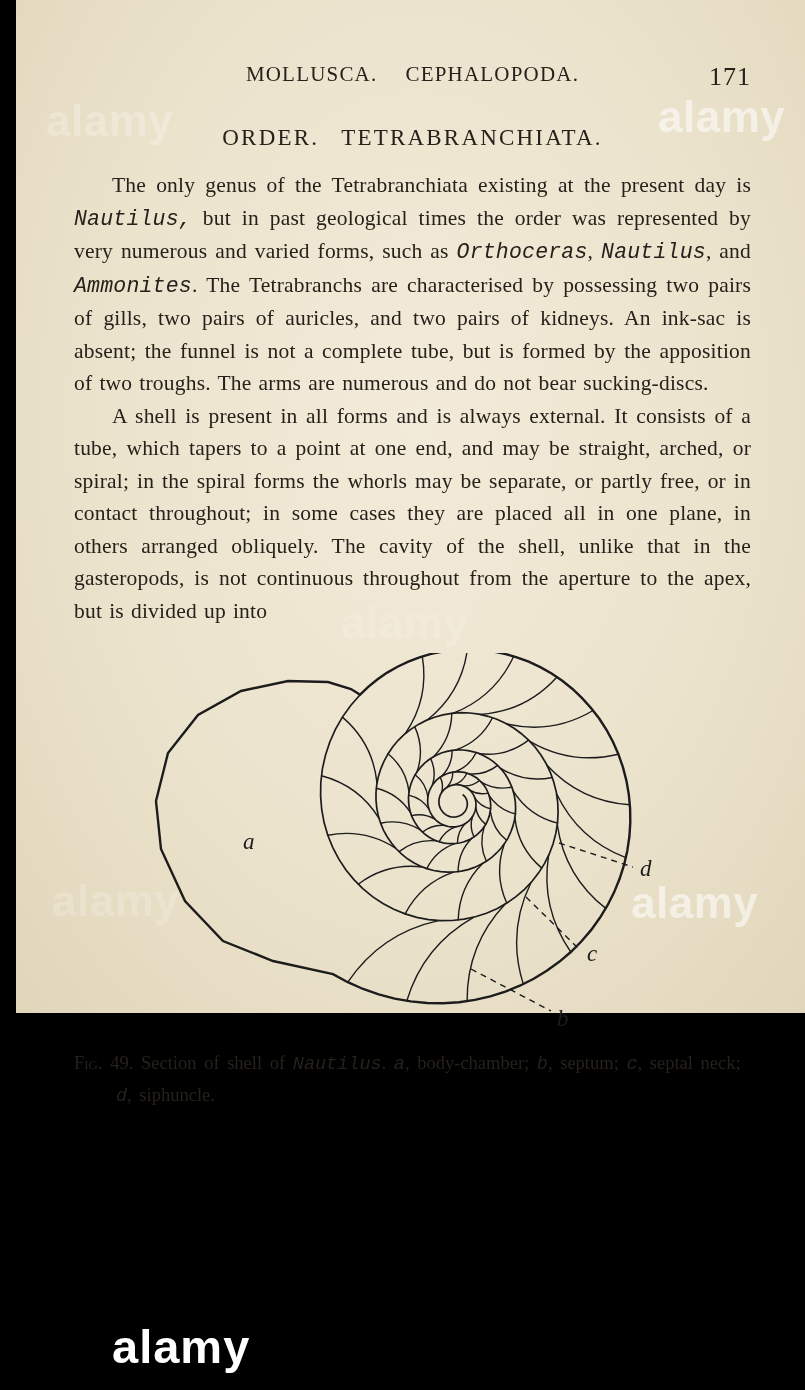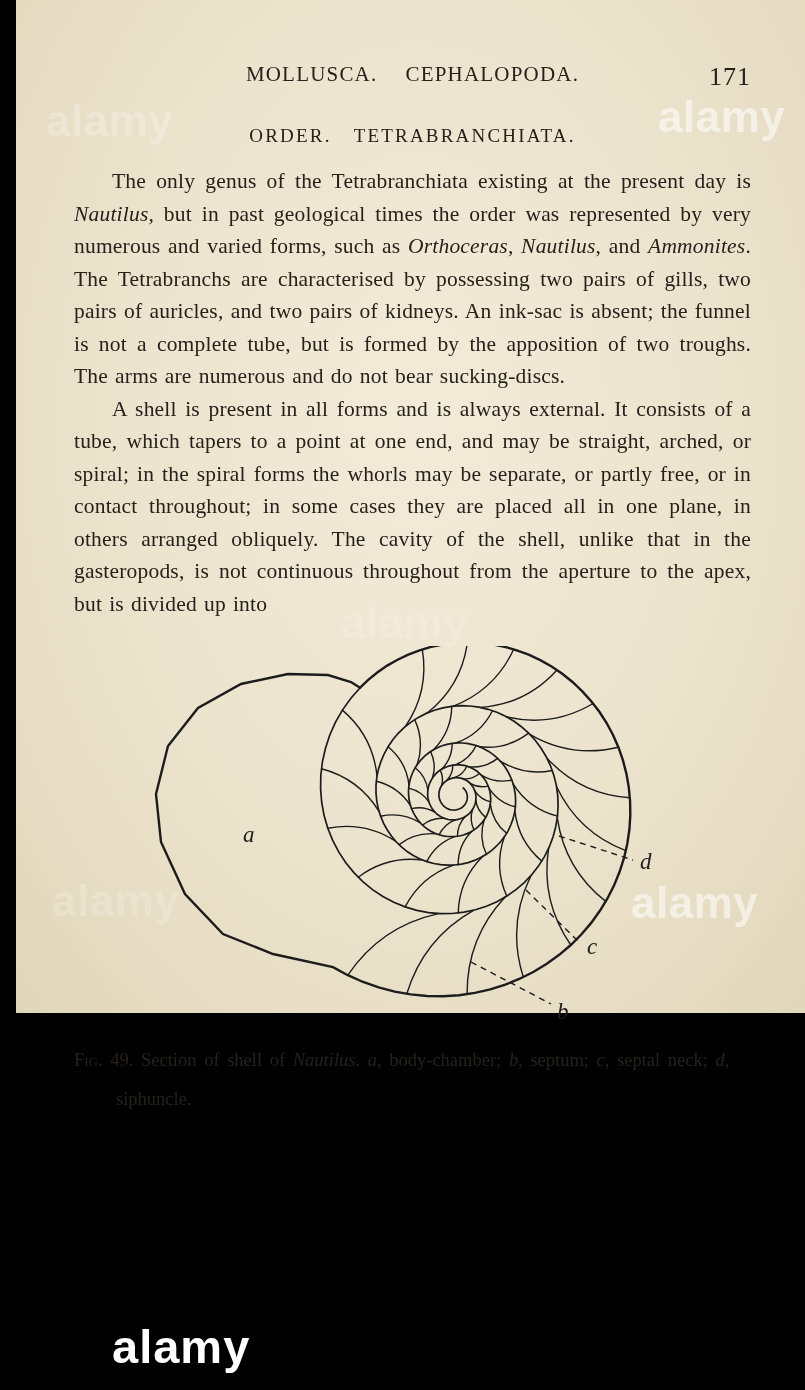--- a/index.html
+++ b/index.html
@@ -15,35 +15,35 @@
   .text-col{margin:0 70px 0 58px;position:relative;}
   .running-header{
     position:relative;margin-top:62px;text-align:center;
     font-size:21px;letter-spacing:1.2px;
   }
   .running-header .t1{margin-right:28px;}
   .page-number{
     position:absolute;right:0;top:0;font-size:26px;letter-spacing:1px;
   }
   .section-heading{
-    margin-top:38px;text-align:center;font-size:19px;letter-spacing:2.2px;
+    margin-top:38px;text-align:center;font-size:23px;letter-spacing:2.2px;
   }
   .section-heading .h1{margin-right:22px;}
   .body-par{
     font-size:21.5px;line-height:32.5px;text-align:justify;
     text-indent:38px;margin:0;word-spacing:1.5px;letter-spacing:.2px;
   }
   .body-par.first{margin-top:18px;}
-  .it{font-style:italic;}
+  .it{font-style:italic;font-family:Liberation Mono, monospace;}
   .figure{
     width:580px;height:385px;margin:26px auto 8px;position:relative;
   }
   .figure svg{display:block;width:580px;height:385px;}
   .fig-caption{
-    font-size:18.5px;line-height:39px;margin:10px 0 0 0;
+    font-size:18.5px;line-height:31px;margin:10px 0 0 0;
     padding-left:42px;text-indent:-42px;word-spacing:3px;
   }
   .sc{font-variant:small-caps;}
   .wm{
     position:absolute;font-family:"Liberation Sans","DejaVu Sans",sans-serif;
     font-weight:bold;color:rgba(255,255,255,0.5);font-size:44px;
     letter-spacing:.5px;pointer-events:none;user-select:none;
   }
   .wm.w2{left:615px;top:878px;color:rgba(255,255,255,0.55);}
   .wm.w1{left:642px;top:92px;color:rgba(255,255,255,0.55);}

